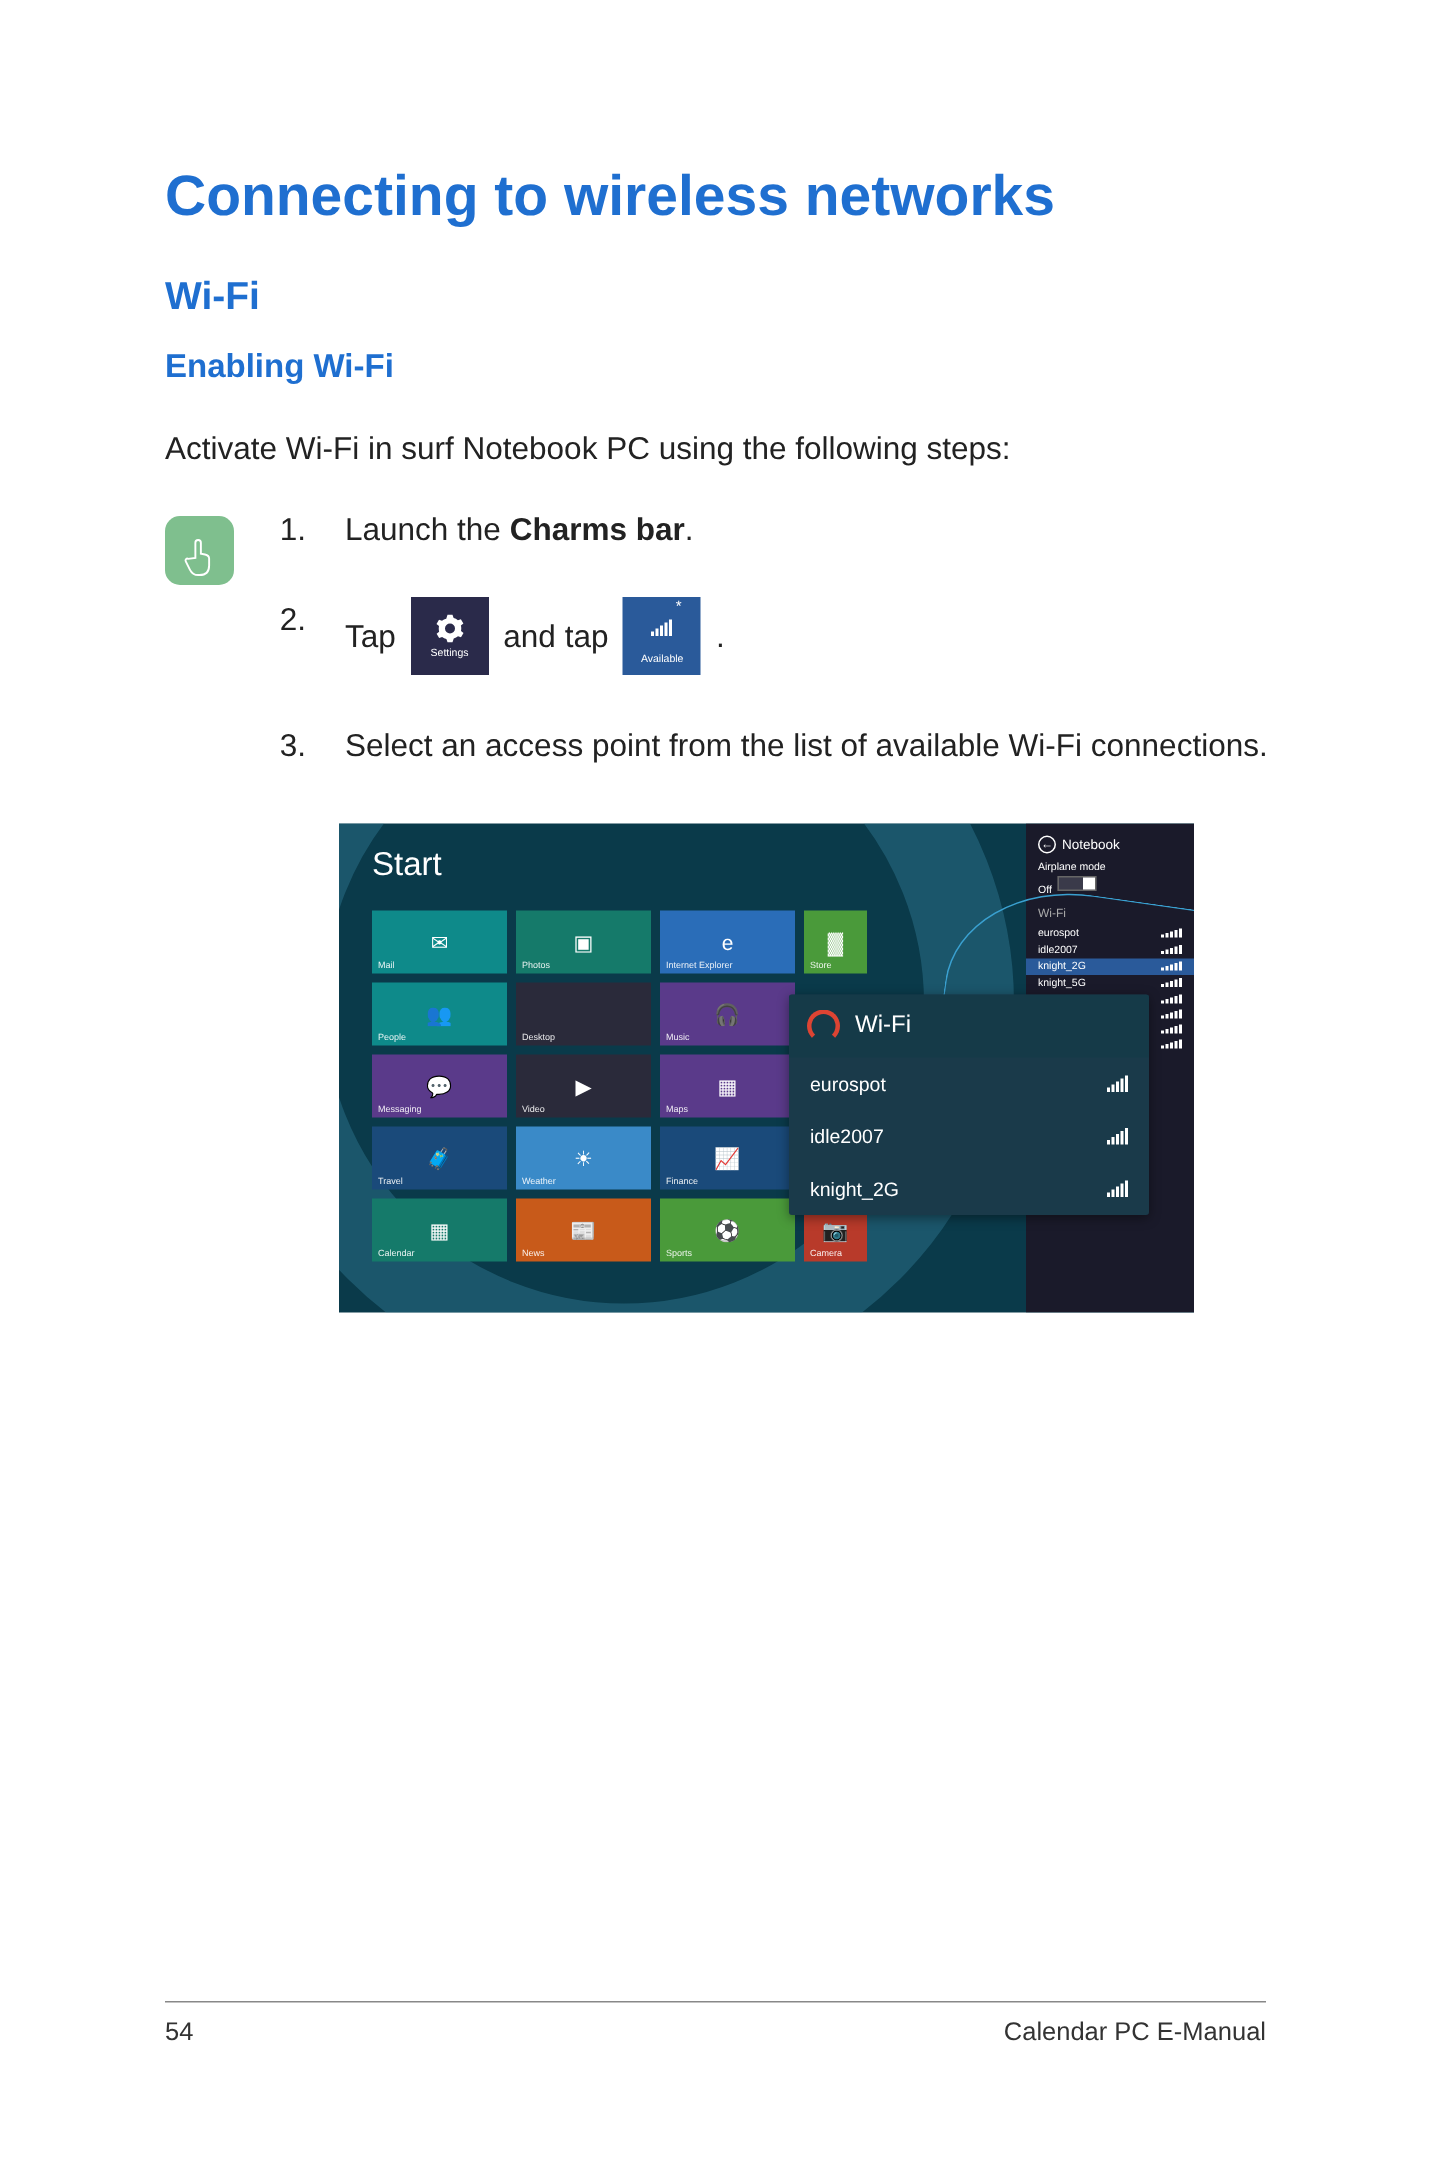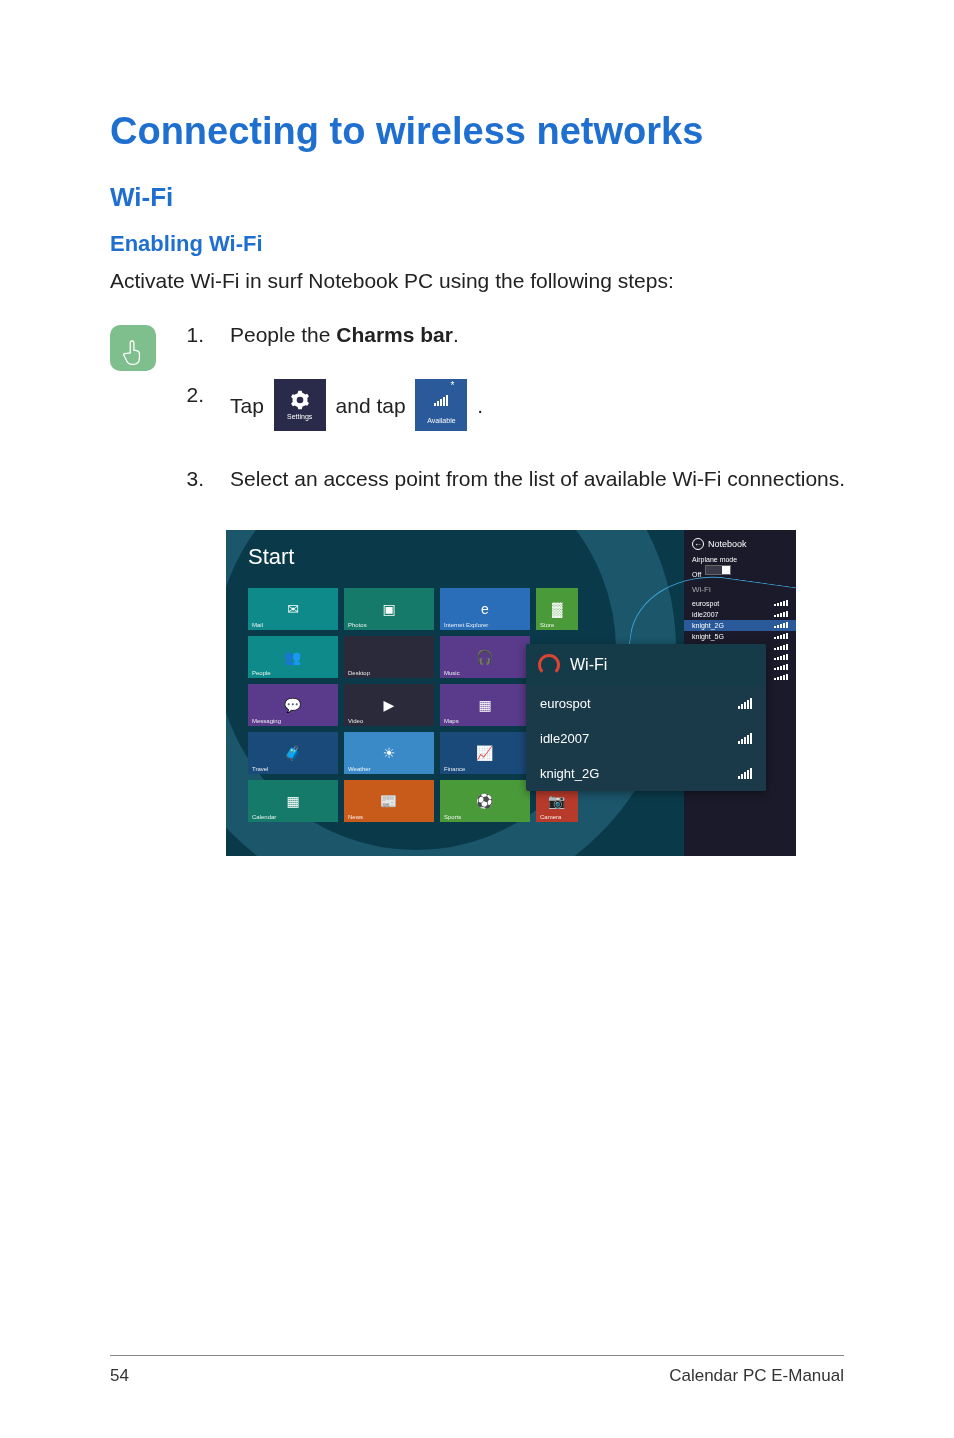--- a/index.html
+++ b/index.html
@@ -3,21 +3,21 @@
 <meta charset="utf-8">
 <style>
   * { box-sizing: border-box; margin: 0; padding: 0; }
   html, body { width: 954px; height: 1438px; background: #fff; font-family: "Segoe UI", "Myriad Pro", Arial, sans-serif; color: #222; }
   .page { padding: 110px 70px 0 110px; position: relative; height: 100%; }
   h1.main { color: #1f6fd0; font-weight: 700; font-size: 38px; line-height: 1.15; margin-bottom: 28px; }
   h2.sub { color: #1f6fd0; font-weight: 700; font-size: 26px; margin-bottom: 18px; }
   p.body { font-size: 21px; line-height: 1.35; margin-bottom: 26px; }
   .callout-wrap { border-top: 1px solid #888; border-bottom: 1px solid #888; padding: 22px 0; margin: 10px 0 48px 40px; }
   .callout { font-size: 20px; line-height: 1.4; padding: 0 10px 0 6px; }
-  h3.sub2 { color: #1f6fd0; font-weight: 700; font-size: 22px; margin-bottom: 10px; }
+  h3.sub2 { color: #1f6fd0; font-weight: 700; font-size: 22px; margin-bottom: 29px; }
   .steps-row { display: flex; gap: 28px; margin-top: 14px; }
   .touch-icon { width: 46px; height: 46px; border-radius: 10px; background: #7fbf8e; display:flex; align-items:flex-end; justify-content:center; padding-bottom:4px; flex: 0 0 46px; margin-top:4px;}
   .touch-icon svg { width: 22px; height: 30px; }
   ol.steps { list-style: none; flex:1; }
   ol.steps li { display:flex; gap: 26px; font-size: 21px; line-height: 1.35; margin-bottom: 32px; align-items: flex-start; }
   ol.steps li .num { width: 20px; text-align:right; flex: 0 0 20px; }
   ol.steps li .txt { flex:1; }
   .inline-tile { display:inline-flex; flex-direction:column; align-items:center; justify-content:center; width:52px; height:52px; vertical-align: middle; margin: 0 4px; position:relative; top:-2px;}
   .tile-purple { background:#2a2a4a; color:#fff; }
   .tile-blue { background:#2a5a9a; color:#fff; }
@@ -50,21 +50,21 @@
   .pop { background:#1a3a4a; color:#fff; width:240px; border-radius:2px; overflow:hidden; position:relative; box-shadow:0 2px 8px rgba(0,0,0,.4);}
   .pop .ph { display:flex; align-items:center; gap:10px; padding:10px 12px; font-size:16px; background:#153a48;}
   .pop .pi { display:flex; align-items:center; justify-content:space-between; padding:10px 14px; font-size:13px;}
 
   .sig { display:inline-flex; align-items:flex-end; gap:1px; height:12px;}
   .sig i{ width:2px; background:#fff; display:inline-block;}
   .sig i:nth-child(1){height:3px;} .sig i:nth-child(2){height:5px;} .sig i:nth-child(3){height:7px;} .sig i:nth-child(4){height:9px;} .sig i:nth-child(5){height:11px;}
   .sig.sm i{ background:#fff;}
   .sig.tiny{ height:6px;} .sig.tiny i:nth-child(1){height:2px;} .sig.tiny i:nth-child(2){height:3px;} .sig.tiny i:nth-child(3){height:4px;} .sig.tiny i:nth-child(4){height:5px;} .sig.tiny i:nth-child(5){height:6px;}
 
-  .footer { position:absolute; left:110px; right:110px; bottom:52px; border-top:1px solid #888; padding-top:10px; display:flex; justify-content:space-between; font-size:17px; color:#333;}
+  .footer { position:absolute; left:110px; right:110px; bottom:73px; border-top:1px solid #888; padding-top:10px; display:flex; justify-content:space-between; font-size:17px; color:#333;}
   .gear-svg { width:20px; height:20px; }
   .sigstar { position:relative; }
   .sigstar::before { content:"*"; position:absolute; top:-6px; right:-6px; font-size:10px; color:#fff;}
 </style>
 </head>
 <body>
 
 <div class="page">
   <h1 class="main">Connecting to wireless networks</h1>
   <h2 class="sub">Wi-Fi</h2>
@@ -76,21 +76,21 @@
   <div class="steps-row">
     <div class="touch-icon">
       <svg viewBox="0 0 24 32">
           <path fill="none" stroke="#fff" stroke-width="1.4" d="M9 17 V6 a2 2 0 0 1 4 0 V14 l3 .5 c2 .4 3 1.5 3 3 v5 c0 4 -2 7 -7 7 h-1 c-3 0 -5 -2 -6 -4 l-3 -6 c-.6 -1.2 .6 -2.4 1.8 -1.8 z"></path>
         </svg>
     </div>
     <ol class="steps">
       <li>
         <span class="num">1.</span>
         <span class="txt">
-          <span>People the </span><b>Charms bar</b><span>.</span>
+          <span>Launch the </span><b>Charms bar</b><span>.</span>
         </span>
       </li>
       <li>
         <span class="num">2.</span>
         <span class="txt">
           <span>Tap </span>
           <span class="inline-tile tile-purple">
             <svg class="gear-svg" viewBox="0 0 24 24">
                 <path fill="#fff" d="M12 8a4 4 0 1 0 0 8 4 4 0 0 0 0-8zm9 4c0 .7-.1 1.3-.2 2l2 1.6-2 3.4-2.4-.8c-1 .8-2.1 1.4-3.4 1.7L14 23h-4l-.9-2.6c-1.3-.3-2.4-.9-3.4-1.7l-2.4.8-2-3.4 2-1.6C3.1 13.3 3 12.7 3 12s.1-1.3.2-2l-2-1.6 2-3.4 2.4.8c1-.8 2.1-1.4 3.4-1.7L10 1h4l.9 2.6c1.3.3 2.4.9 3.4 1.7l2.4-.8 2 3.4-2 1.6c.2.7.3 1.3.3 2z"></path>
               </svg>

